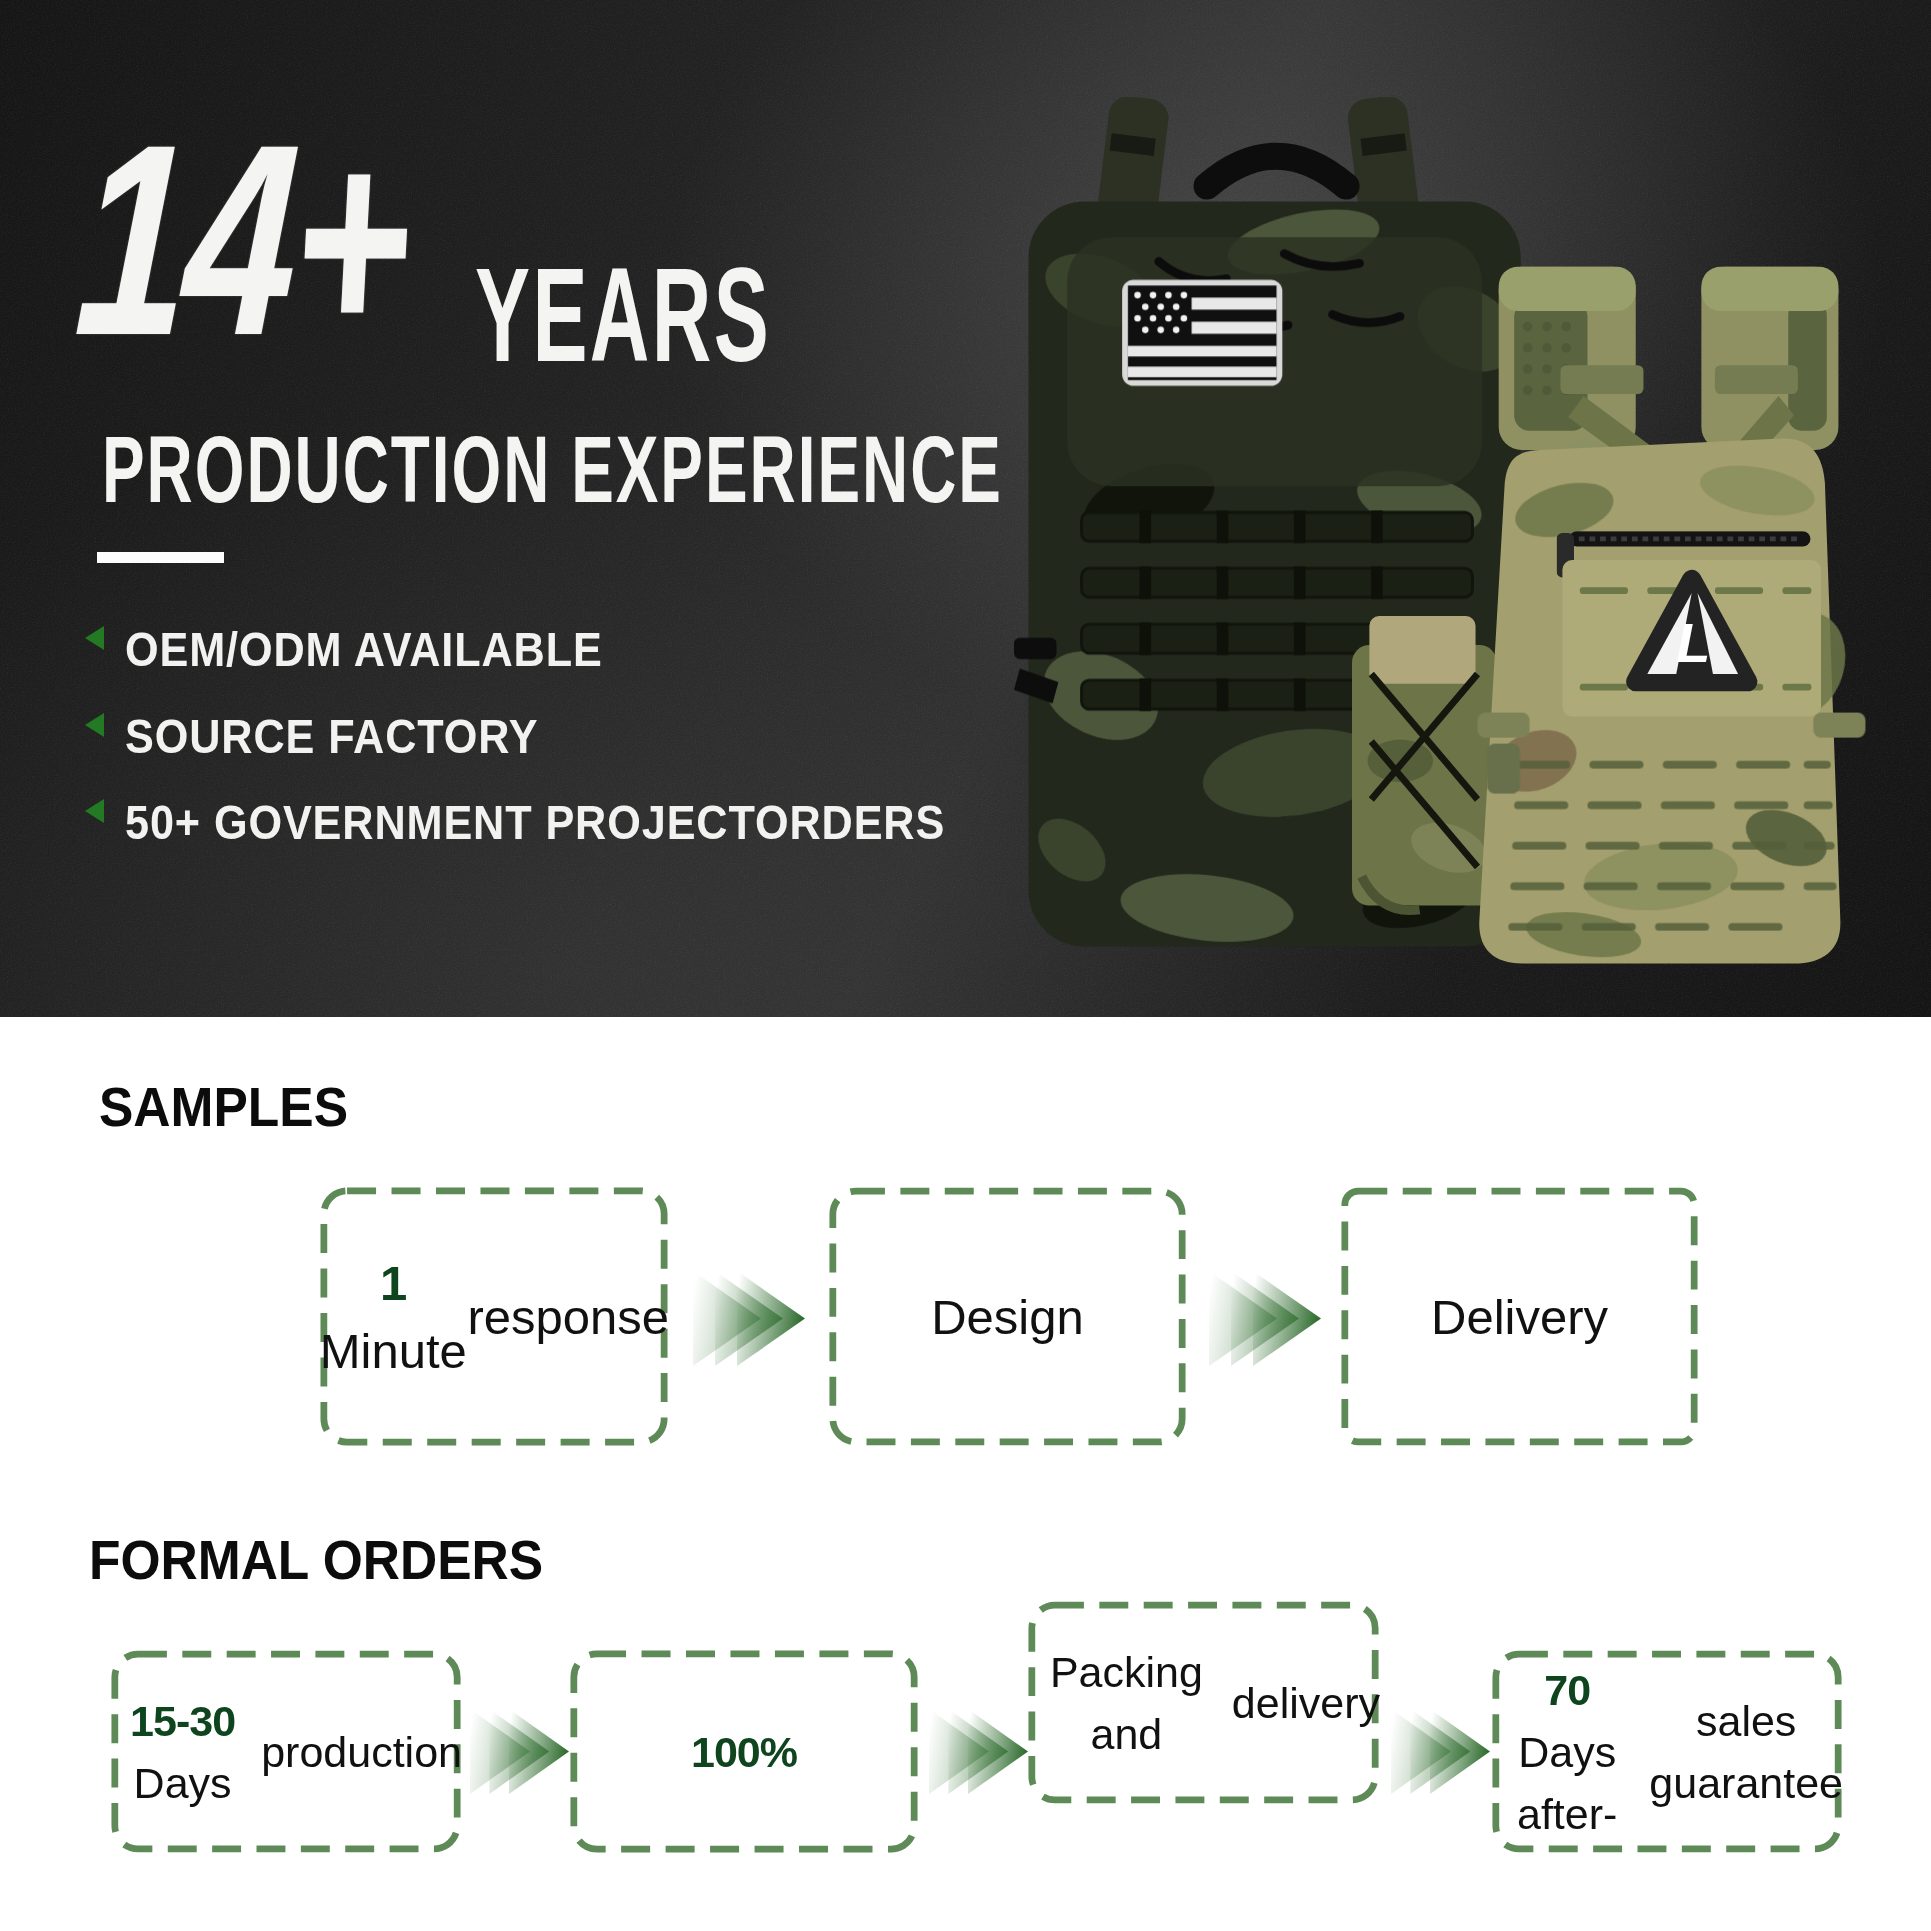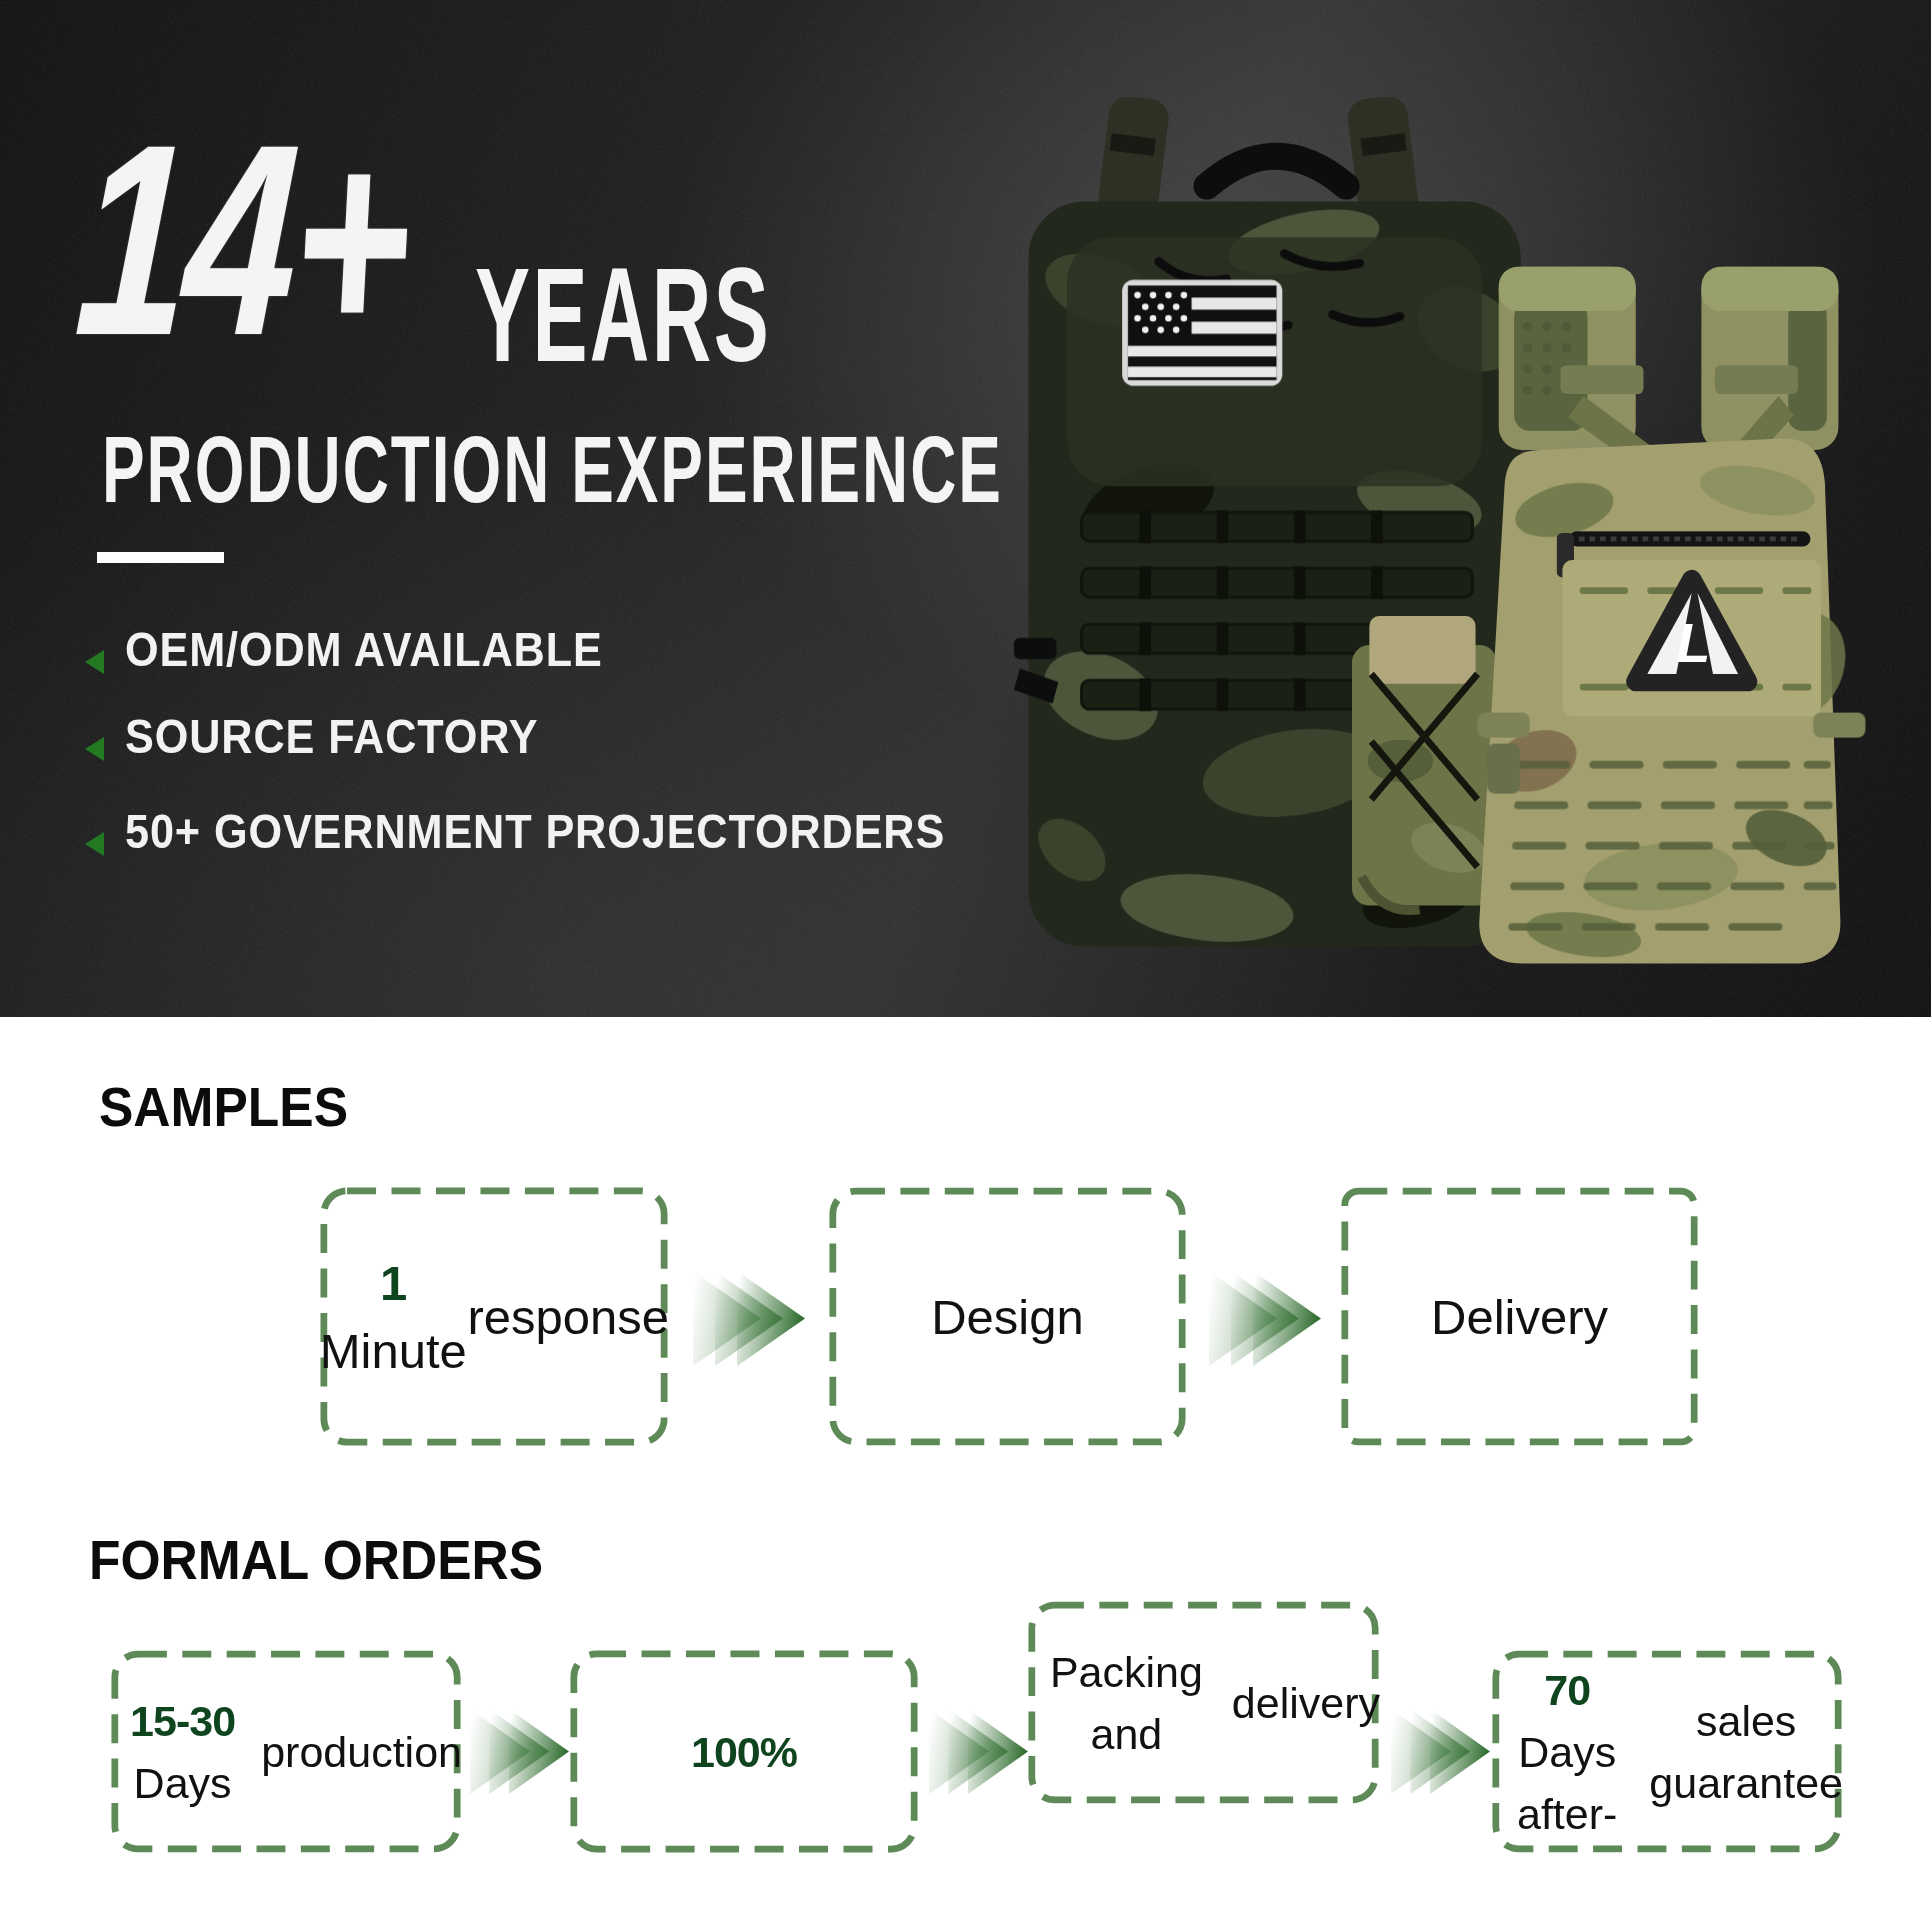--- a/index.html
+++ b/index.html
@@ -21,22 +21,22 @@
            text-shadow:0 0 1.9px rgba(255,255,255,.35);}
   .years-word{position:absolute;left:475px;top:249px;color:#f4f4f2;
            font-size:133px;font-weight:700;line-height:1;
            transform:scaleX(.62);transform-origin:0 0;letter-spacing:3.9px;}
   .hero-subtitle{position:absolute;left:102px;top:423px;color:#f4f4f2;
            font-size:94px;font-weight:700;line-height:1;
            transform:scaleX(.68);transform-origin:0 0;letter-spacing:2.9px;}
   .hero-dash{position:absolute;left:97px;top:552px;width:127px;height:10.6px;background:#fdfdfd;}
 
   .bullets{position:absolute;left:0;top:0;margin:0;padding:0;list-style:none;}
-  .bullet{position:absolute;left:85px;display:flex;align-items:flex-end;}
-  .bullet-1{top:626px;} .bullet-2{top:713px;} .bullet-3{top:799px;margin-top:9px;}
+  .bullet{position:absolute;left:85px;display:flex;align-items:flex-start;}
+  .bullet-1{top:626px;} .bullet-2{top:713px;} .bullet-3{top:799px;}
   .tri{width:0;height:0;border-top:12.6px solid transparent;border-bottom:12.6px solid transparent;
        border-right:19.3px solid var(--bullet-green,#237a23);margin-right:21px;flex:0 0 auto;}
   .bullet-label{color:#f2f2f0;font-size:48px;font-weight:700;line-height:1;
        transform:scaleX(.9);transform-origin:0 50%;letter-spacing:1px;white-space:nowrap;}
 
   .product-svg{position:absolute;}
   .backpack-svg{left:1014px;top:97px;}
   .vest-svg{left:1342px;top:259px;}
 
   

